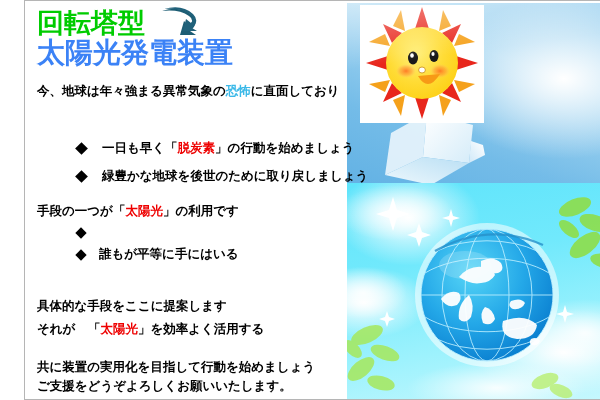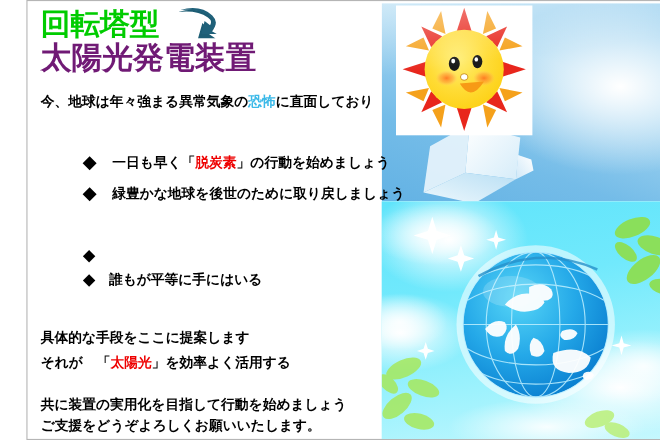--- a/index.html
+++ b/index.html
@@ -114,32 +114,33 @@
     margin-left: 6px;
     position: relative;
     top: -1px;
   }
   .t-red {
     position: absolute;
     left: 12px;
     top: 36px;
     font-size: 28px;
     font-weight: bold;
-    color: #701a75;
+    color: #3b82f6;
     line-height: 32px;
     letter-spacing: 0px;
   }
 
   .para {
     position: absolute;
     font-size: 12.5px;
     font-weight: bold;
     color: #000000;
     line-height: 18px;
     white-space: nowrap;
+    font-family: Liberation Mono, monospace;
   }
   .cyan { color: #3bb9e8; }
   .red  { color: #ee0000; }
 
   .bullet-line {
     position: absolute;
     font-size: 12.5px;
     font-weight: bold;
     color: #000;
     white-space: nowrap;
@@ -333,20 +334,23 @@
       <span>今、地球は年々強まる異常気象の</span><span class="cyan">恐怖</span><span>に直面しており</span>
     </div>
 
     <div class="bullet-line" style="left:52px; top:138px;">
       <span class="dia"></span><span>一日も早く「</span><span class="red">脱炭素</span><span>」の行動を始めましょう</span>
     </div>
     <div class="bullet-line" style="left:52px; top:166px;">
       <span class="dia"></span><span>緑豊かな地球を後世のために取り戻しましょう</span>
     </div>
 
+    <div class="para" style="left:12px; top:202px;">
+      <span>手段の一つが「</span><span class="red">太陽光</span><span>」の利用です</span>
+    </div>
 
     <div class="bullet-line" style="left:52px; top:222px;">
       <span class="dia sm"></span>
     </div>
     <div class="bullet-line" style="left:52px; top:244px;">
       <span class="dia sm"></span><span>誰もが平等に手にはいる</span>
     </div>
 
     <div class="para" style="left:12px; top:297px;">具体的な手段をここに提案します</div>
     <div class="para" style="left:12px; top:320px;text-align:right;">

